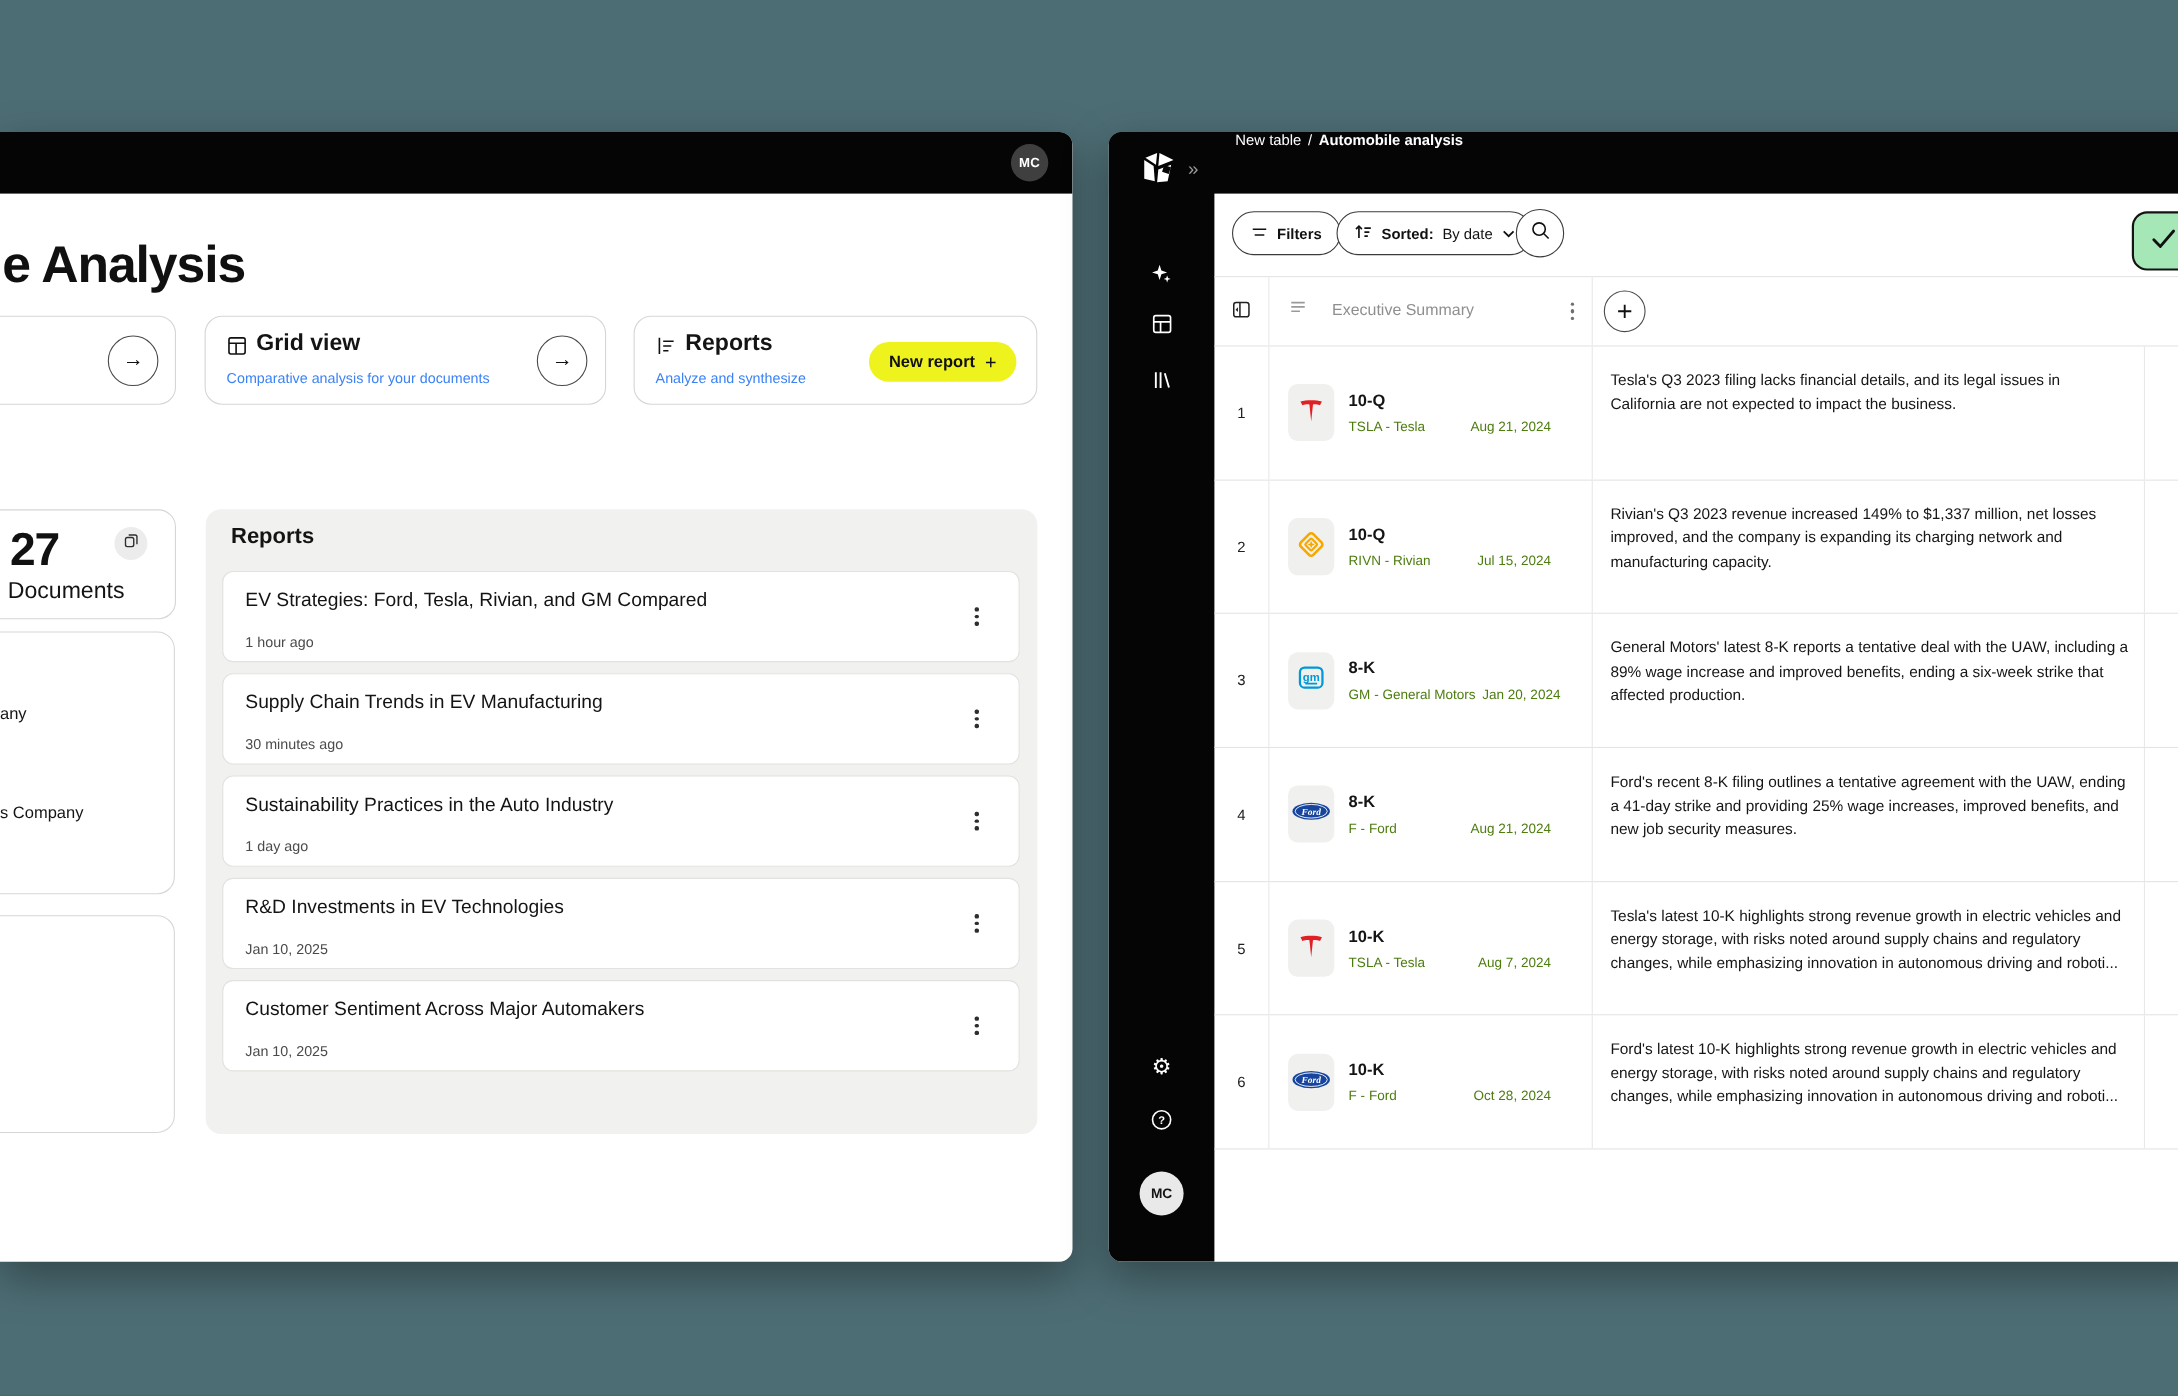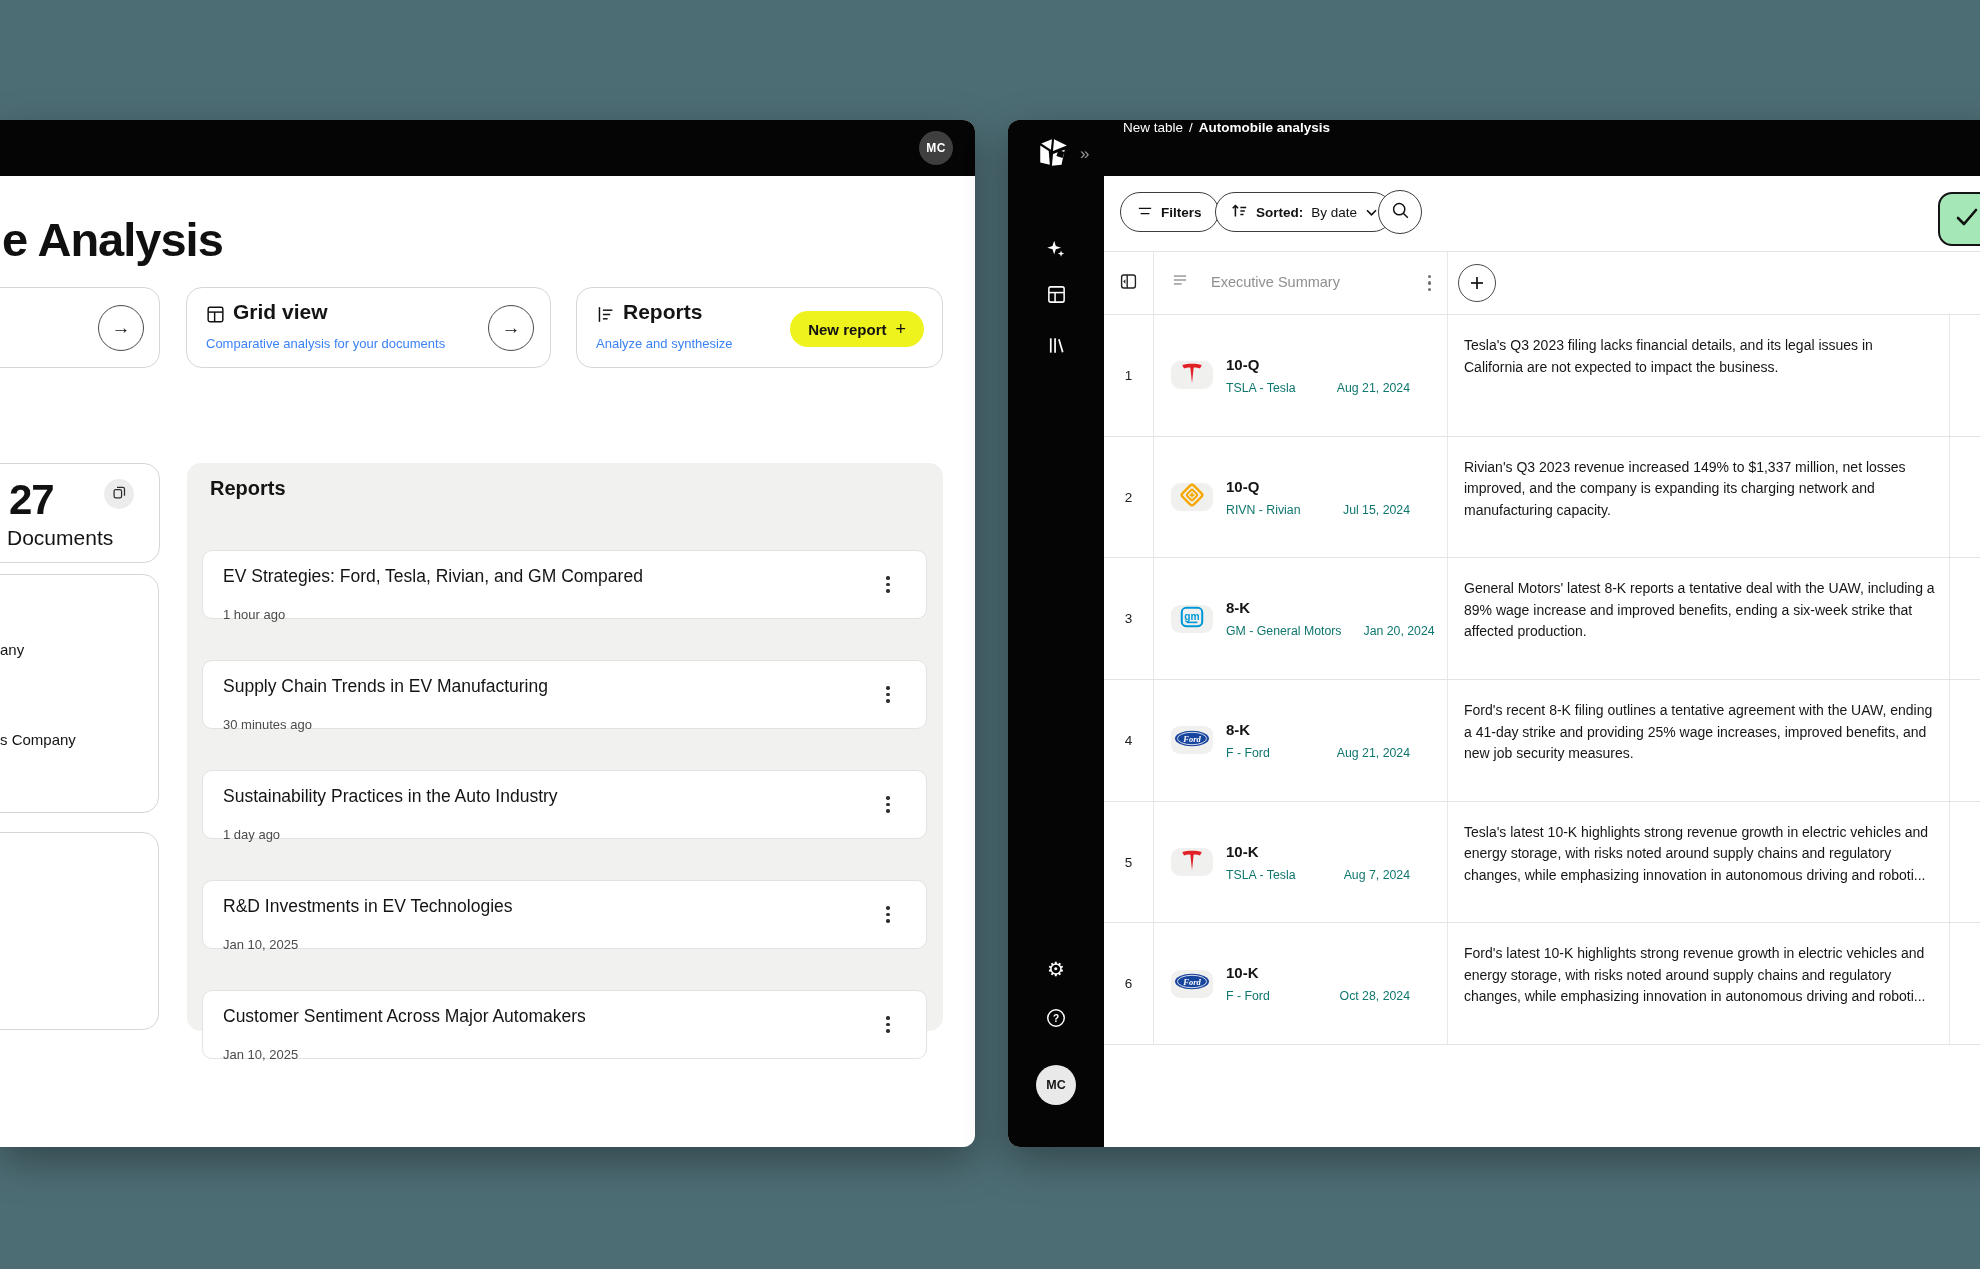--- a/index.html
+++ b/index.html
@@ -36,22 +36,22 @@
   .tall-card-a{position:absolute;left:-300px;top:454px;width:459px;height:239px;background:#fff;
                border:1px solid #d6d6d4;border-radius:16px;box-sizing:border-box;}
   .tall-card-b{position:absolute;left:-300px;top:712px;width:459px;height:198px;background:#fff;
                border:1px solid #d6d6d4;border-radius:16px;box-sizing:border-box;}
   .cut-item{position:absolute;font-size:15px;color:#141414;white-space:nowrap;}
   .reports-panel{position:absolute;left:187px;top:343px;width:756px;height:568px;
                  background:#f1f1ef;border-radius:14px;}
   .reports-heading{position:absolute;left:23px;top:14px;font-size:20px;font-weight:600;color:#141414;}
   .report-list{position:absolute;left:15px;right:16px;top:56px;display:flex;
                flex-direction:column;gap:10px;}
-  .report-card{position:relative;height:69px;background:#fff;border:1px solid #e2e2e0;
-               border-radius:10px;box-sizing:border-box;margin-top:31px;}
+  .report-card{position:relative;height:83px;background:#fff;border:1px solid #e2e2e0;
+               border-radius:10px;box-sizing:border-box;}
   .report-title{position:absolute;left:20px;top:15px;font-size:17.5px;font-weight:500;color:#141414;}
   .report-time{position:absolute;left:20px;top:56px;font-size:13px;color:#4b4b4b;}
   .kebab{position:absolute;right:30px;top:50%;transform:translateY(-50%);width:16px;height:20px;
          display:flex;flex-direction:column;align-items:center;justify-content:center;gap:3px;}
   .kebab i{width:3.4px;height:3.4px;border-radius:50%;background:#2e2e2e;}
   
   .win-right{left:1008px;width:1000px;border-radius:12px 0 0 12px;overflow:hidden;}
   .win-right .titlebar{position:absolute;left:0;top:0;width:100%;height:56px;background:#050505;}
   .sidebar{position:absolute;left:0;top:0;width:96px;height:100%;background:#050505;}
   .side-logo{position:absolute;left:28px;top:16px;}
@@ -84,31 +84,31 @@
   .thead .cell-num{display:flex;align-items:center;justify-content:center;}
   .thead .cell-doc{display:flex;align-items:center;padding-left:12px;font-size:15px;font-weight:700;}
   .thead .cell-sum{display:flex;align-items:center;padding:0 16px 0 18px;color:#8f8f8f;
                    font-size:14.5px;gap:23px;}
   .thead .spacer{flex:1;}
   .thead .cell-add{display:flex;align-items:center;padding-left:10px;}
   .rows{height:730px;display:flex;flex-direction:column;}
   .rows .trow{flex:1;}
   .cell-num{display:flex;align-items:center;justify-content:center;font-size:13.5px;color:#222;}
   .cell-doc{display:flex;align-items:center;gap:13px;padding-left:17px;}
-  .tile{width:42px;height:28px;border-radius:9px;background:#f0f0ee;flex:0 0 auto;
+  .tile{width:42px;height:52px;border-radius:9px;background:#f0f0ee;flex:0 0 auto;
         display:flex;align-items:center;justify-content:center;}
   .logo{display:none;}
   [data-logo="tesla"] .logo-tesla{display:block;}
   [data-logo="rivian"] .logo-rivian{display:block;}
   [data-logo="gm"] .logo-gm{display:block;}
   [data-logo="ford"] .logo-ford{display:block;text-decoration:underline;}
   .docmeta{width:184px;}
   .form-type{font-size:15px;font-weight:700;color:#141414;margin-bottom:8px;}
-  .meta-line{display:flex;justify-content:space-between;font-size:12.3px;color:#0f766e;
-             white-space:nowrap;gap:22px;}
+  .meta-line{display:flex;justify-content:space-between;font-size:12.3px;color:#4d7c0f;
+             white-space:nowrap;gap:6px;}
   .cell-sum{padding:20px 14px 0 16px;font-size:14px;line-height:21.5px;color:#161616;}
   .plus-btn{width:38px;height:38px;border:1.4px solid #4a4a4a;border-radius:50%;
             display:flex;align-items:center;justify-content:center;background:#fff;box-sizing:border-box;}
   .hdr-kebab{display:flex;flex-direction:column;gap:3px;align-items:center;}
   .hdr-kebab i{width:3.2px;height:3.2px;border-radius:50%;background:#6f6f6f;}
 </style>
 </head>
 <body>
 
 <div class="stage">

